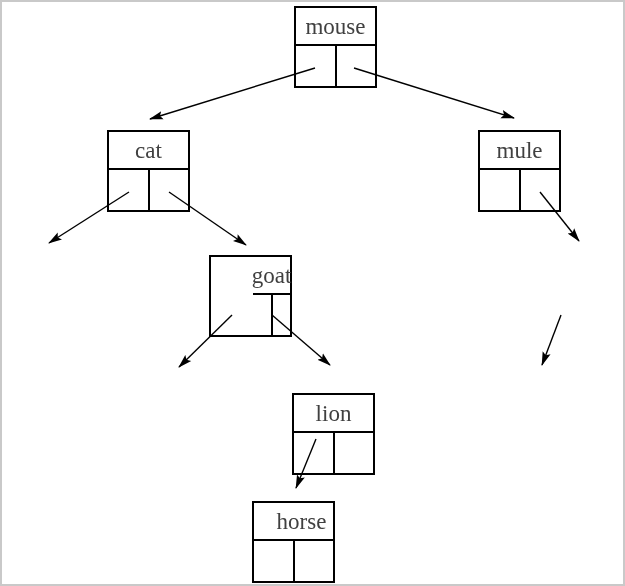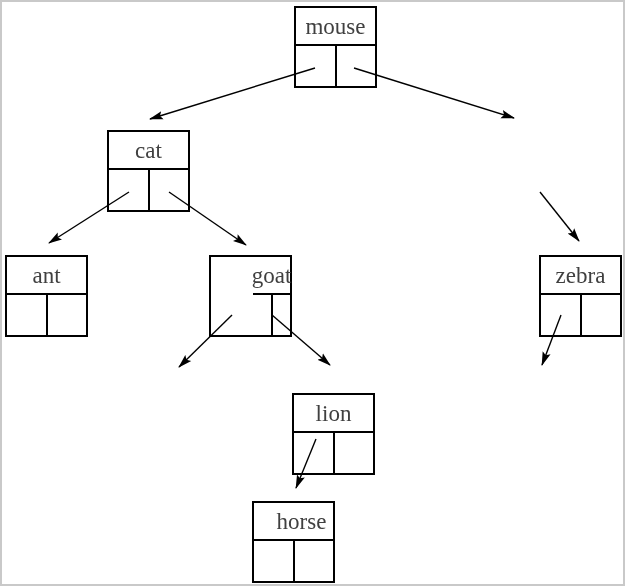--- a/index.html
+++ b/index.html
@@ -74,36 +74,29 @@
           <div class="cell cell-right"></div>
         </div>
       </div>
       <div class="node" style="left: 105px; top: 128px; width: 83px; height: 82px; border-color: rgb(0, 0, 0);">
         <div class="node-label" style="border-color: rgb(0, 0, 0); text-align: right;">cat</div>
         <div class="node-cells">
           <div class="cell cell-left" style="border-color: rgb(0, 0, 0);"></div>
           <div class="cell cell-right"></div>
         </div>
       </div>
-      <div class="node" style="left: 3px; top: 253px; width: 83px; height: 82px; border-color: rgb(0, 0, 0);">
-        <div class="node-label" style="border-color: rgb(0, 0, 0);">ant</div>
+      <div class="node" style="left: 476px; top: 128px; width: 83px; height: 82px; border-color: rgb(0, 0, 0);">
+        <div class="node-label" style="border-color: rgb(0, 0, 0);">mule</div>
         <div class="node-cells">
           <div class="cell cell-left" style="border-color: rgb(0, 0, 0);"></div>
           <div class="cell cell-right"></div>
         </div>
       </div>
       <div class="node" style="left: 207px; top: 253px; width: 83px; height: 82px; border-color: rgb(0, 0, 0); padding-left: 42px;">
         <div class="node-label" style="border-color: rgb(0, 0, 0);">goat</div>
-        <div class="node-cells">
-          <div class="cell cell-left" style="border-color: rgb(0, 0, 0);"></div>
-          <div class="cell cell-right"></div>
-        </div>
-      </div>
-      <div class="node" style="left: 537px; top: 253px; width: 83px; height: 82px; border-color: rgb(0, 0, 0);">
-        <div class="node-label" style="border-color: rgb(0, 0, 0);">zebra</div>
         <div class="node-cells">
           <div class="cell cell-left" style="border-color: rgb(0, 0, 0);"></div>
           <div class="cell cell-right"></div>
         </div>
       </div>
       <div class="node" style="left: 290px; top: 391px; width: 83px; height: 82px; border-color: rgb(0, 0, 0);">
         <div class="node-label" style="border-color: rgb(0, 0, 0);">lion</div>
         <div class="node-cells">
           <div class="cell cell-left" style="border-color: rgb(0, 0, 0);"></div>
           <div class="cell cell-right"></div>

